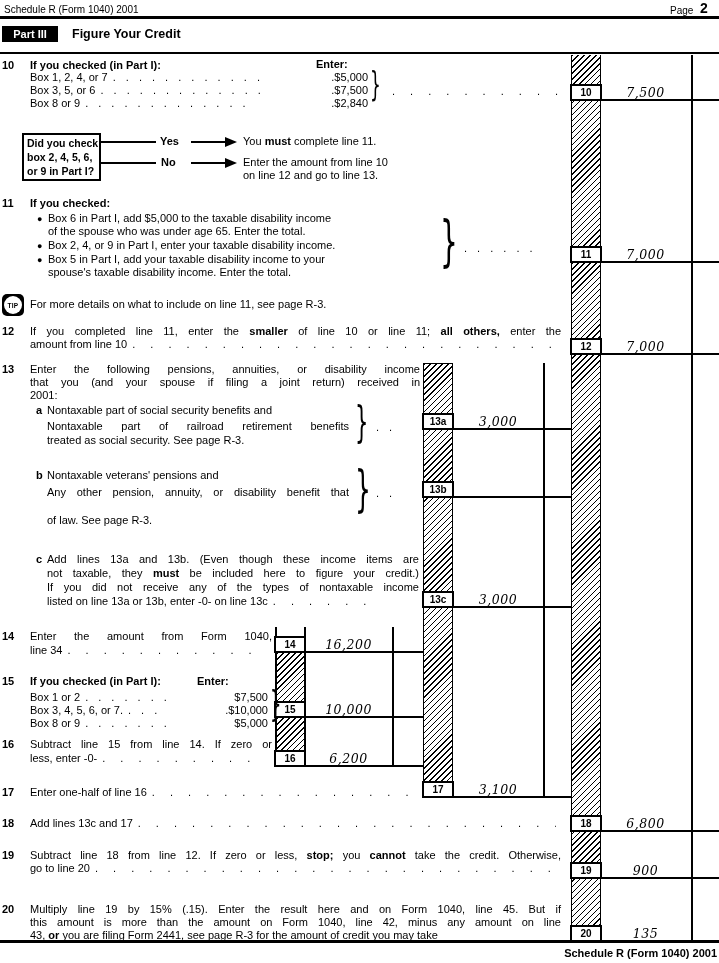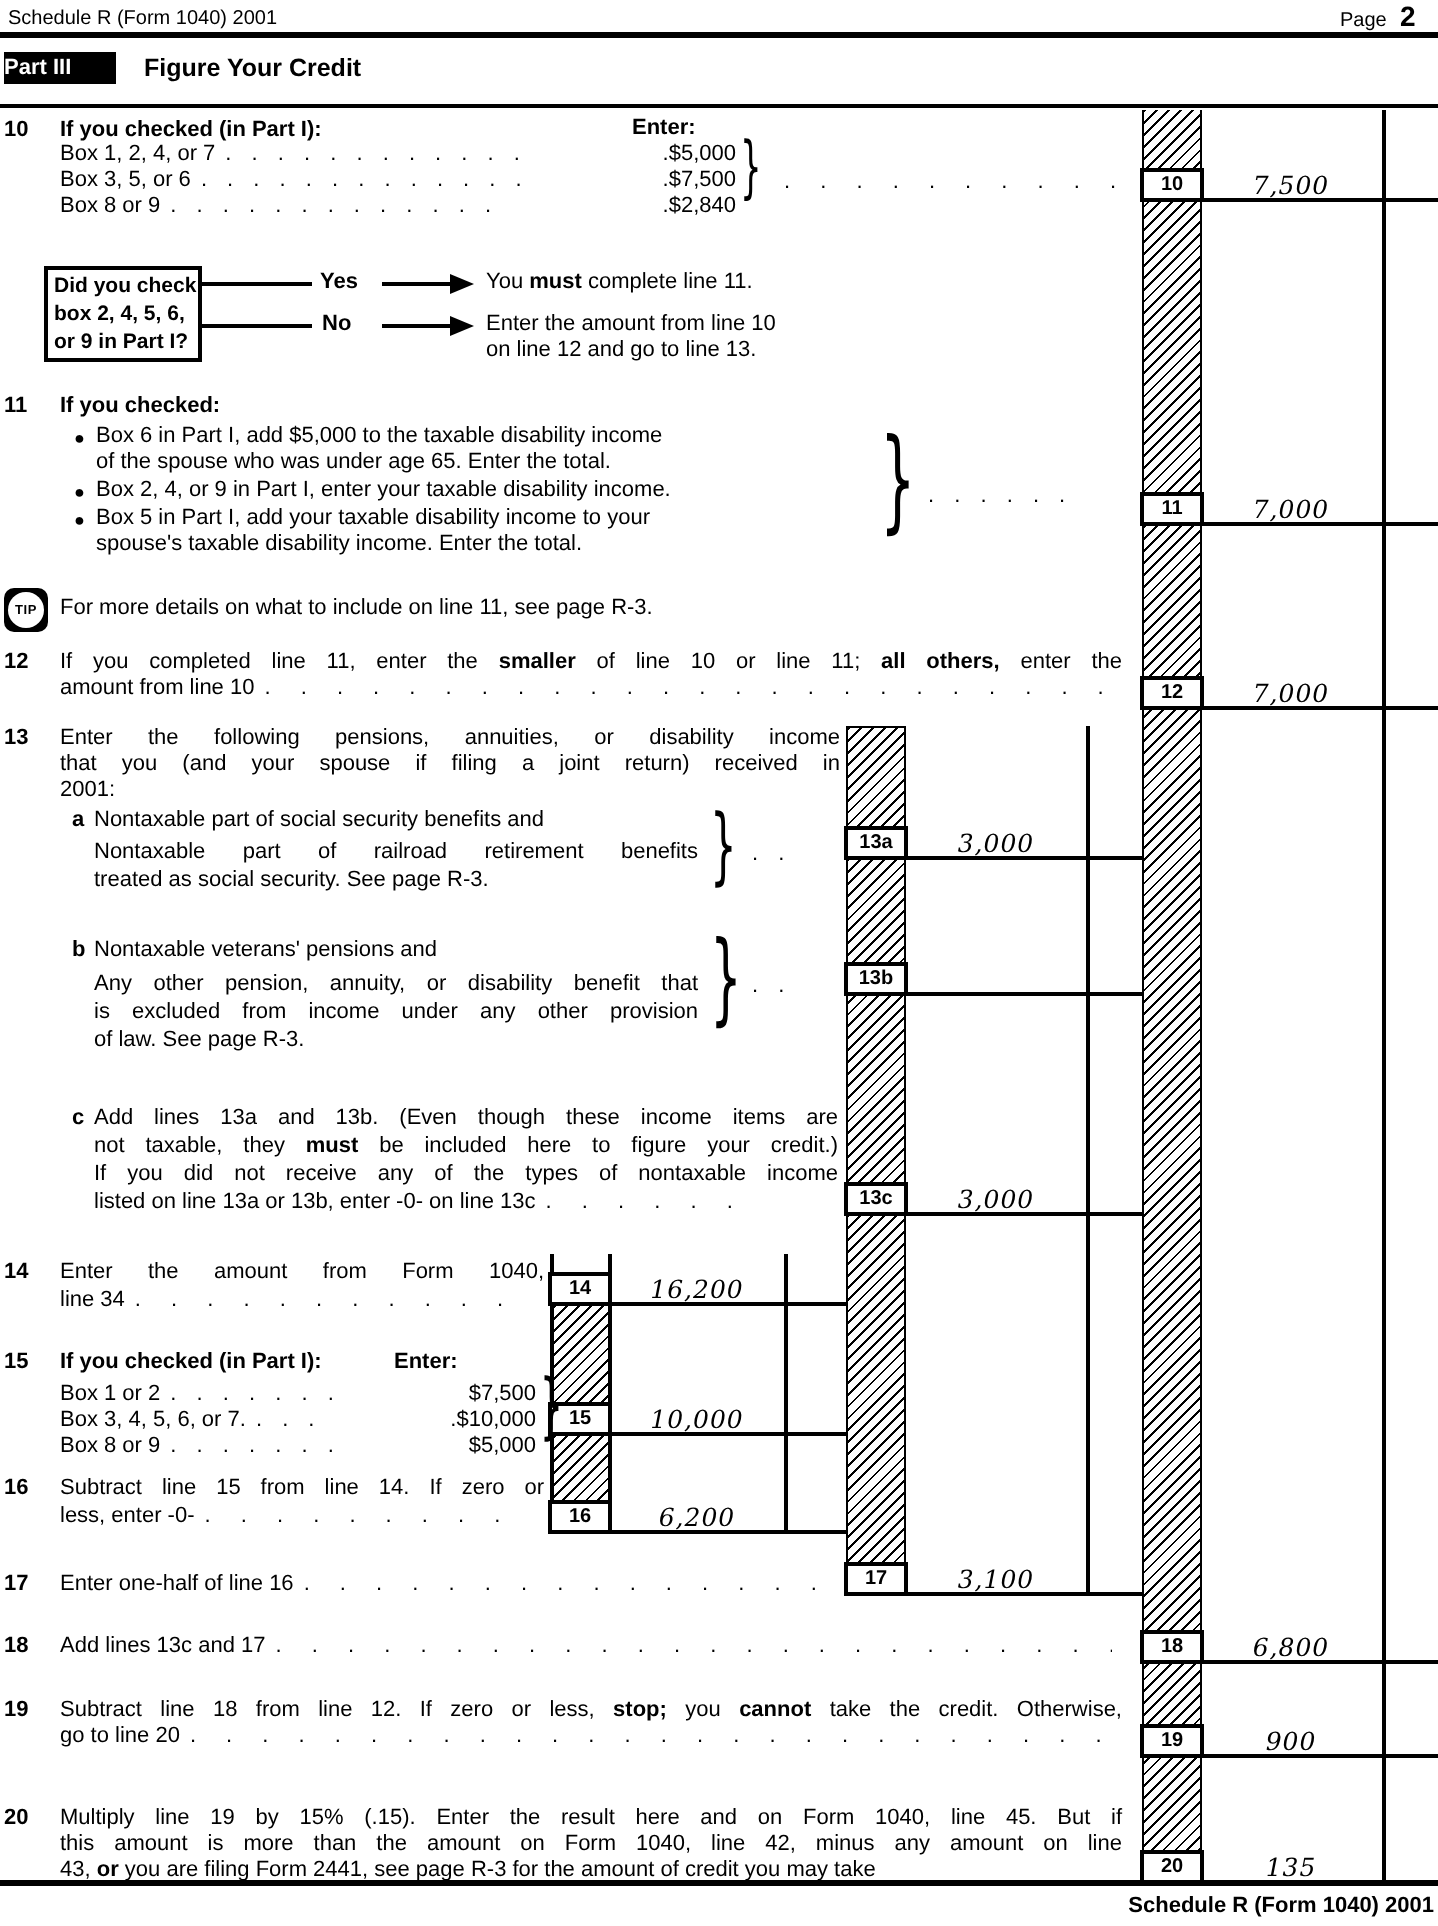--- a/index.html
+++ b/index.html
@@ -18,21 +18,21 @@
   .vl{background:#000;width:2px;}
   .hx{background:repeating-linear-gradient(135deg,#000 0,#000 1px,#fff 1px,#fff 4.2px);
       border-left:1.5px solid #000;border-right:1.5px solid #000;box-sizing:border-box;}
   .hxf{background:repeating-linear-gradient(135deg,#000 0,#000 1px,#fff 1px,#fff 4.2px);}
   .lb{box-sizing:border-box;width:32px;height:17px;border:2px solid #000;background:#fff;
       font-weight:bold;font-size:10px;line-height:13px;text-align:center;}
   .v{font-family:"DejaVu Serif",serif;font-style:italic;font-size:12.5px;line-height:15px;
      text-align:center;letter-spacing:0.5px;}
   .br{font-family:"DejaVu Sans",sans-serif;transform-origin:left top;transform:scaleX(0.5);line-height:1;}
   .partbox{background:#000;color:#fff;font-weight:bold;font-size:11px;line-height:16px;
-           width:56px;height:16px;text-align:left;}
+           width:56px;height:16px;text-align:center;}
   .flowbox{width:79px;height:48px;border:2px solid #000;box-sizing:border-box;
            font-weight:bold;font-size:10.5px;line-height:14px;padding:1px 0 0 3px;}
   .tipicon{width:22px;height:22px;background:#000;border-radius:5px;display:flex;
            align-items:center;justify-content:center;}
   .tipinner{width:18px;height:18px;background:#fff;border-radius:50%;color:#000;font-weight:bold;
             font-size:6.5px;letter-spacing:0.3px;display:flex;align-items:center;justify-content:center;}
   .arrow{width:0;height:0;border-top:5.5px solid transparent;border-bottom:5.5px solid transparent;
          border-left:12px solid #000;}
 </style>
 </head>
@@ -176,21 +176,20 @@
   <div class="a t b" style="left:36px;top:404px">a</div>
   <div class="a t j" style="left:47px;top:420px;width:302px">Nontaxable part of railroad retirement benefits</div>
   <div class="a t" style="left:47px;top:404px">Nontaxable part of social security benefits and</div>
   <div class="a t" style="left:47px;top:434px">treated as social security. See page R-3.</div>
   <div class="a br" style="left:355px;top:402px;font-size:42px">}</div>
   <div class="a t d" style="left:376px;top:421px;width:30px">. .</div>
 
   <div class="a t b" style="left:36px;top:469px">b</div>
   <div class="a t" style="left:47px;top:469px">Nontaxable veterans' pensions and</div>
   <div class="a t j" style="left:47px;top:486px;width:302px">Any other pension, annuity, or disability benefit that</div>
-  <div class="a t j" style="left:47px;top:500px;width:302px">is excluded from income under any other provision</div>
   <div class="a t" style="left:47px;top:514px">of law. See page R-3.</div>
   <div class="a br" style="left:355px;top:464px;font-size:50px">}</div>
   <div class="a t d" style="left:376px;top:487px;width:30px">. .</div>
 
   <div class="a t b" style="left:36px;top:553px">c</div>
   <div class="a t j" style="left:47px;top:553px;width:372px">Add lines 13a and 13b. (Even though these income items are</div>
   <div class="a t j" style="left:47px;top:567px;width:372px">
     <span>not taxable, they </span><span class="b">must</span><span> be included here to figure your credit.)</span>
   </div>
   <div class="a t j" style="left:47px;top:581px;width:372px">If you did not receive any of the types of nontaxable income</div>

